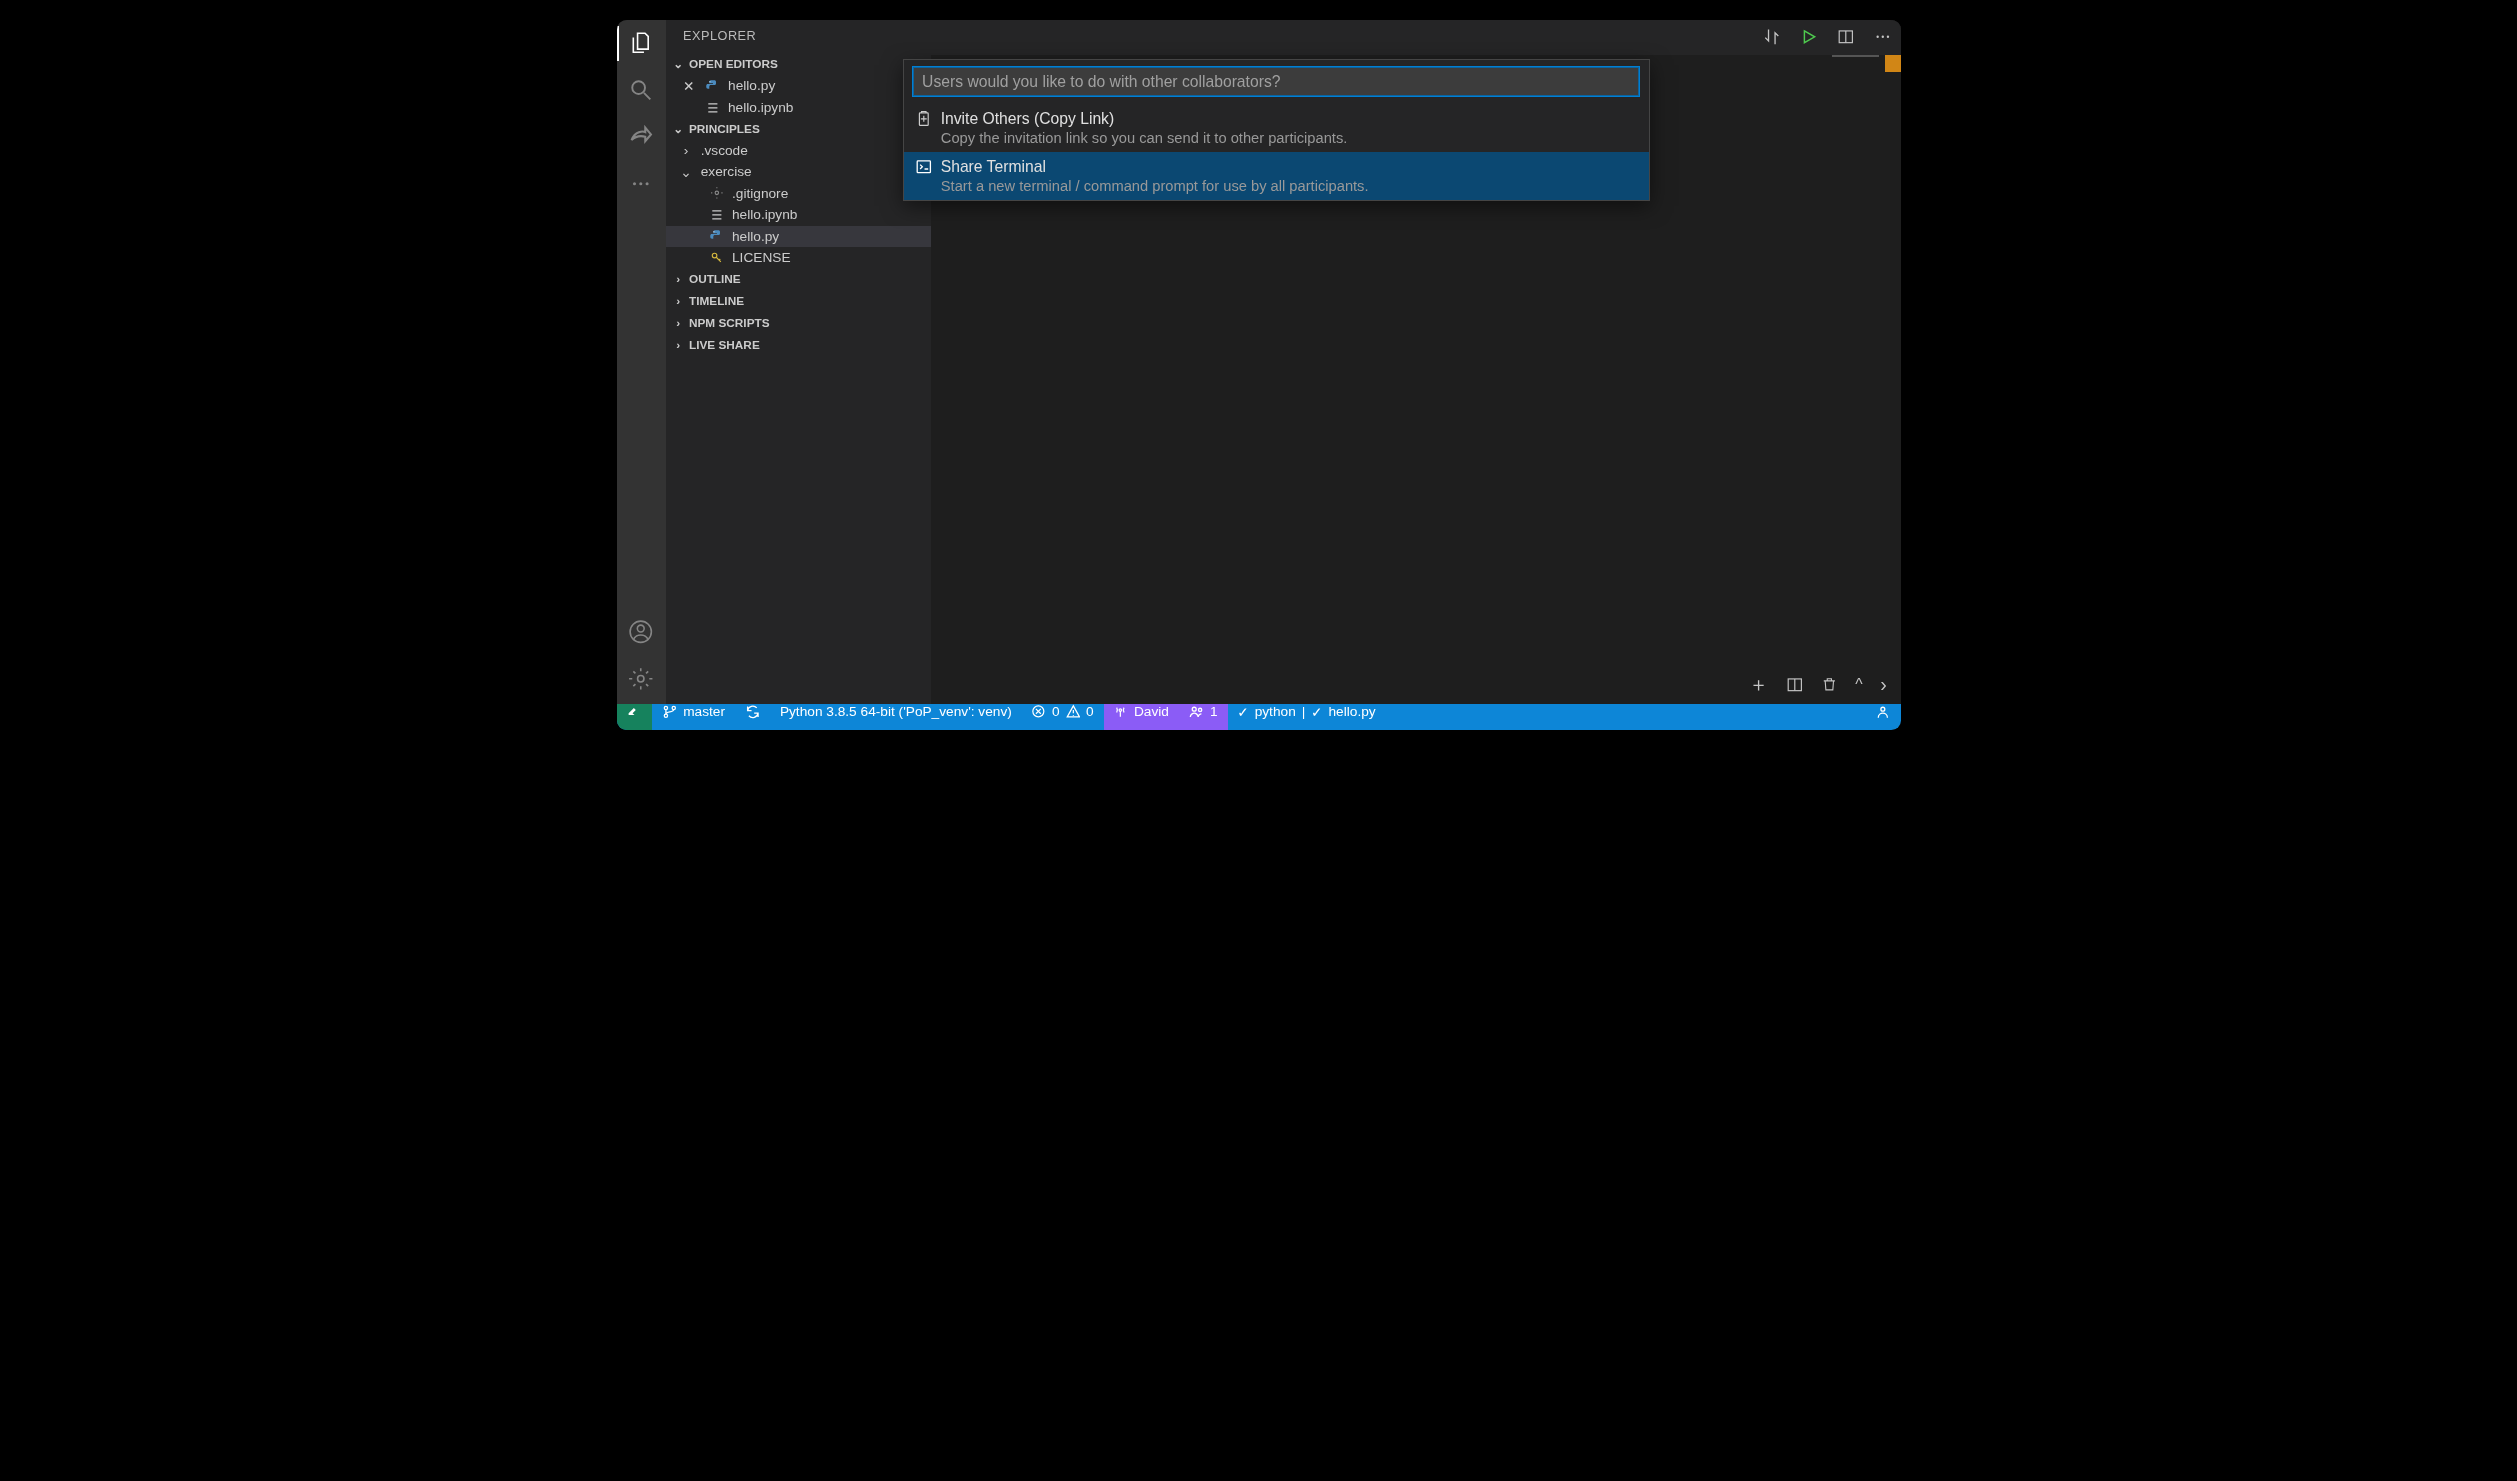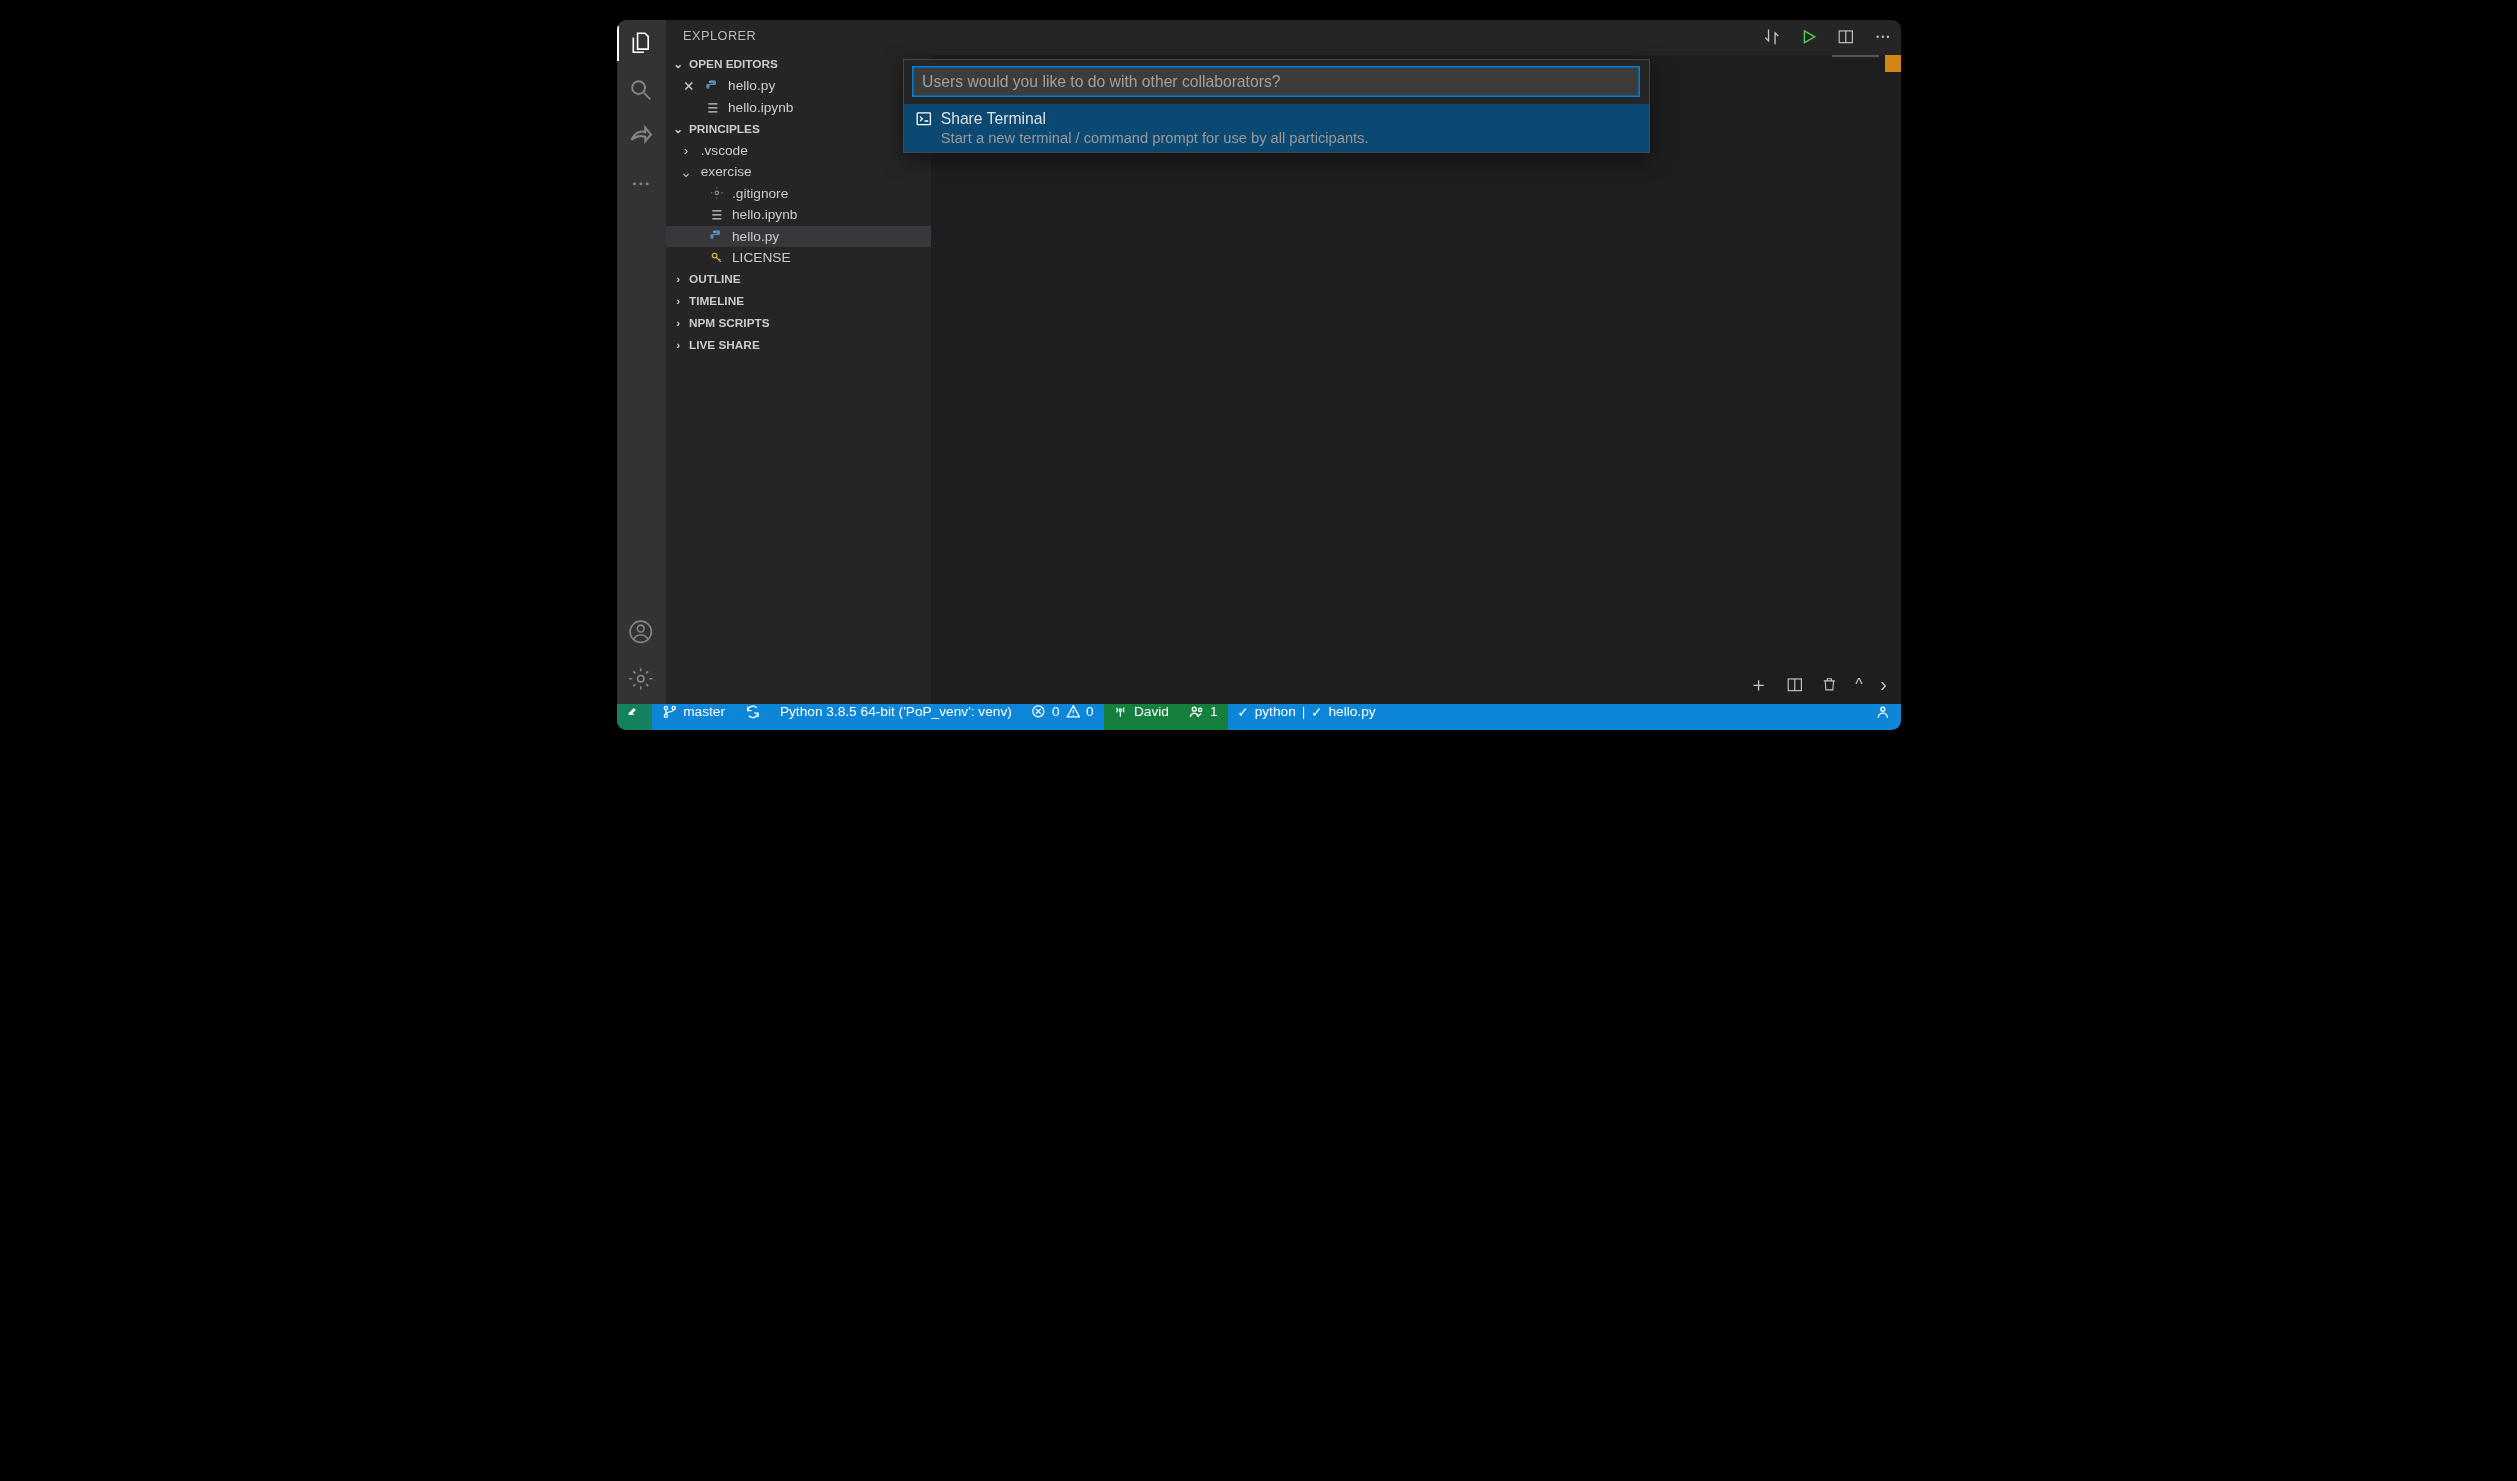--- a/index.html
+++ b/index.html
@@ -85,21 +85,21 @@
 .minimap .marker { position: absolute; right: 0; top: 0; width: 15.7px; height: 17.6px; background: #d18616; }
 
 .terminal-pane { flex: 1; display: flex; flex-direction: column; color: #ccc; }
 .terminal-tabs { display: flex; align-items: center; justify-content: flex-end; gap: 17.6px; padding: 5.9px 13.7px; color: #ccc; }
 .terminal-content { flex: 1; padding: 7.8px 17.6px; font-family: "SF Mono", Menlo, Consolas, monospace; font-size: 15.7px; color: #d4d4d4; white-space: pre-wrap; word-break: break-all; line-height: 1.4; }
 .cursor-box { display: inline-block; border: 1px solid #ccc; width: 8.8px; height: 15.7px; vertical-align: middle; }
 
 .statusbar { height: 25.5px; background: #0d86d7; color: #fff; display: flex; align-items: stretch; font-size: 13.7px; }
 .statusbar .seg { display: flex; align-items: flex-start; gap: 5.9px; padding: 0 9.8px; cursor: pointer; }
 .statusbar .live { background: #16825d; }
-.statusbar .bright { background: #15803d; }
+.statusbar .bright { background: #8b5cf6; }
 .statusbar .flex { flex: 1; }
 
 .quickpick {
   position: absolute;
   top: 39px;
   left: 286px;
   width: 747px;
   background: #252526;
   box-shadow: 0 5.9px 19.6px rgba(0,0,0,.5);
   z-index: 50;
@@ -380,20 +380,30 @@
           <circle cx="12" cy="8" r="3"></circle>
           <path d="M5 21c0-5 4-7 7-7s7 2 7 7"></path>
         </svg>
     </div>
   </div>
 
   <div class="quickpick">
     <div class="qp-input">
       <span>Users would you like to do with other collaborators?</span>
     </div>
+    <div class="qp-item">
+      <div class="title">
+        <svg width="17.6" height="17.6" viewBox="0 0 24 24" fill="none" stroke="#ccc" stroke-width="1.6">
+            <rect x="6" y="4" width="12" height="17" rx="1"></rect>
+            <path d="M9 4V2h6v2M12 8v8M8 12h8"></path>
+          </svg>
+        <span>Invite Others (Copy Link)</span>
+      </div>
+      <div class="desc">Copy the invitation link so you can send it to other participants.</div>
+    </div>
     <div class="qp-item selected">
       <div class="title">
         <svg width="17.6" height="17.6" viewBox="0 0 24 24" fill="none" stroke="#fff" stroke-width="1.8">
             <rect x="3" y="4" width="18" height="16" rx="1"></rect>
             <path d="M7 9l3 3-3 3M13 15h5"></path>
           </svg>
         <span>Share Terminal</span>
       </div>
       <div class="desc">Start a new terminal / command prompt for use by all participants.</div>
     </div>

